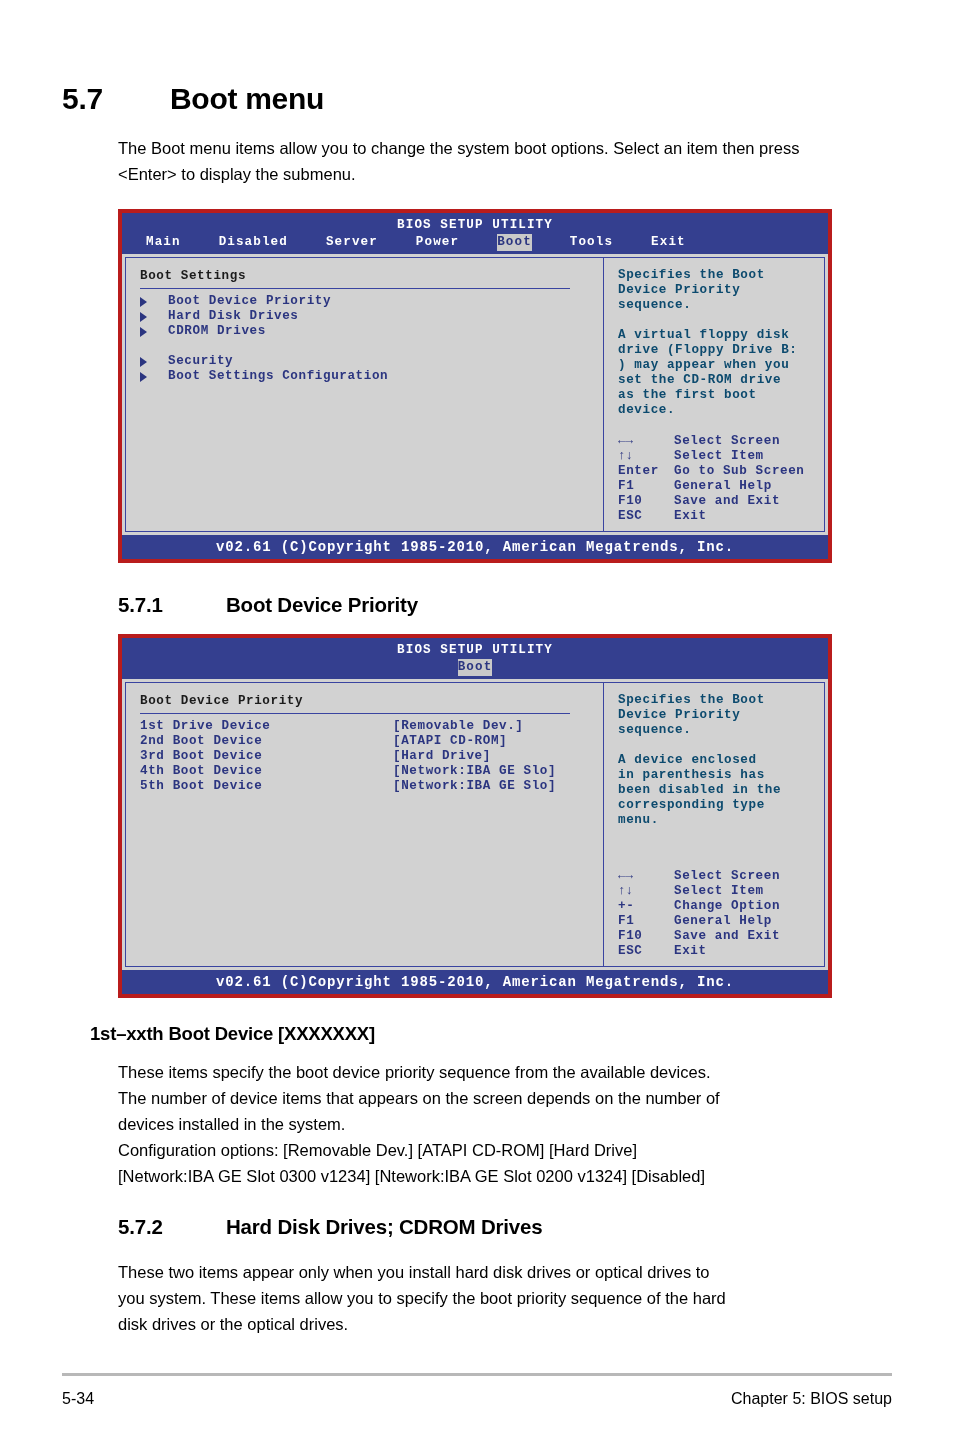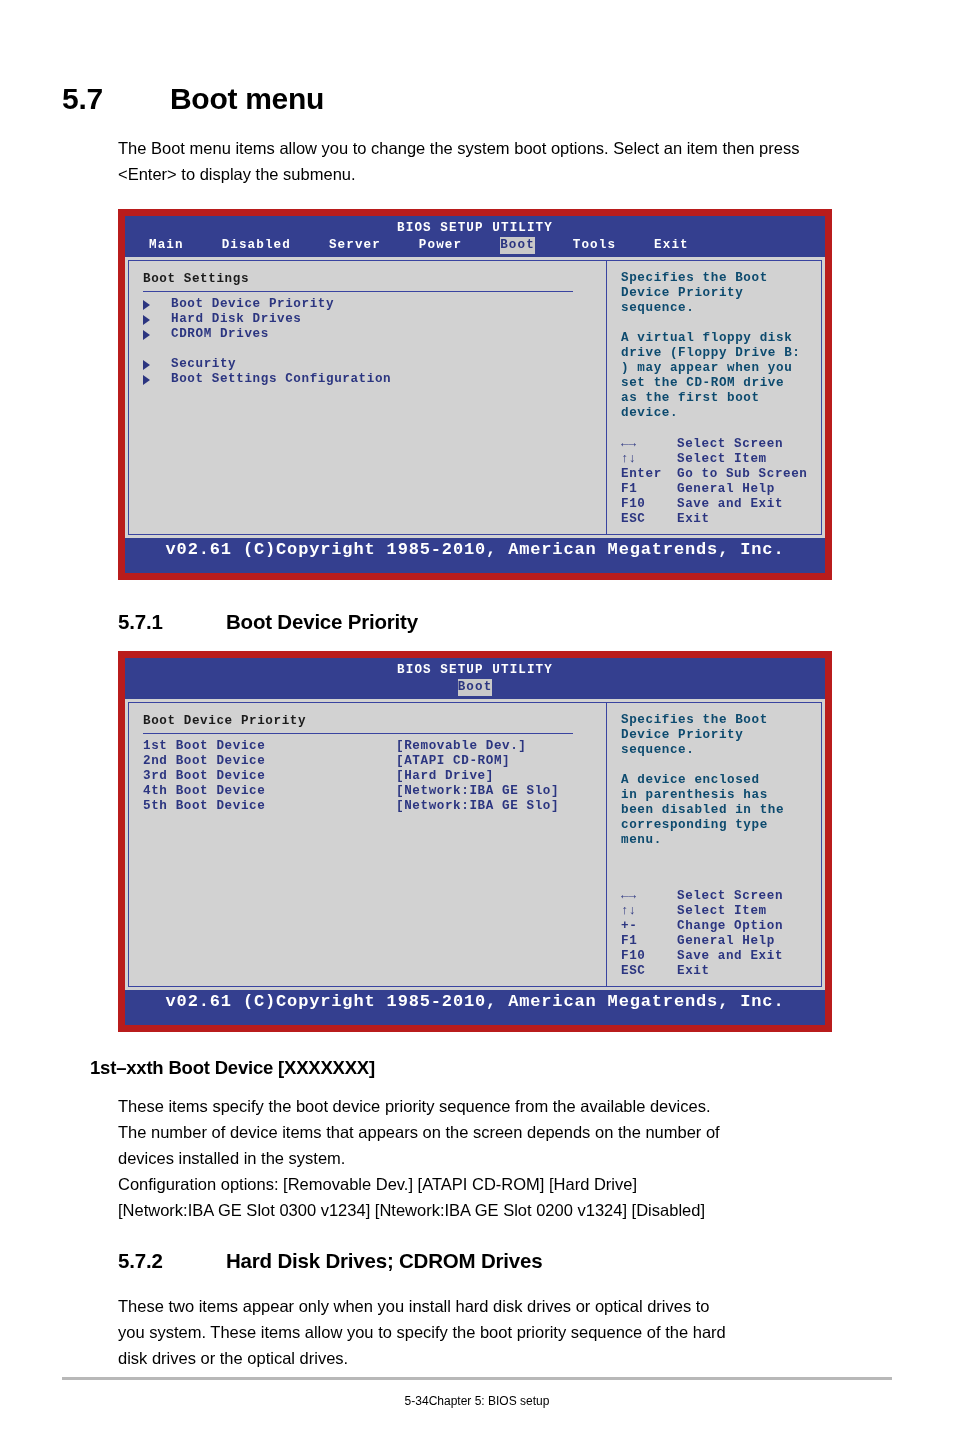--- a/index.html
+++ b/index.html
@@ -84,21 +84,21 @@
     margin: 14px 0 0 56px;
     width: 730px;
   }
   .para .ln { display: block; }
 
   
   .bios {
     margin: 0 0 0 56px;
     width: 714px;
     background: #d2d2d2;
-    border: 7px solid #b91c1c;
+    border: 4px solid #b91c1c;
     box-sizing: border-box;
     font-family: "Liberation Mono", "DejaVu Sans Mono", monospace;
     position: relative;
   }
   .bios-header {
     background: #343f8f;
     color: #ffffff;
     padding: 5px 0 3px 0;
     position: relative;
   }
@@ -230,43 +230,43 @@
     flex: none;
     white-space: pre;
   }
   .legend-row .key.sym { letter-spacing: 0px; }
   .legend-row .desc { white-space: pre; }
 
   .bios-footer {
     background: #343f8f;
     color: #ffffff;
     text-align: center;
-    font-size: 17px;
+    font-size: 14px;
     font-weight: bold;
     letter-spacing: 0.85px;
-    padding: 4px 0 15px 0;
+    padding: 4px 0 4px 0;
     line-height: 16px;
   }
 
   
   .page-footer {
     position: absolute;
     left: 62px;
     right: 62px;
     bottom: 30px;
   }
   .footer-rule {
     height: 3px;
     background: #b8b8b8;
     margin-bottom: 14px;
   }
   .footer-row {
     display: flex;
-    justify-content: center;
-    font-size: 12px;
+    justify-content: space-between;
+    font-size: 16px;
   }
 </style>
 </head>
 <body>
 
 <div class="page">
 
   <div class="h1-row">
     <div class="h1-num">5.7</div>
     <div class="h1-text">Boot menu</div>
@@ -371,21 +371,21 @@
       <div class="bios-tabs centered">
         <div class="bios-tab active">Boot</div>
       </div>
     </div>
 
     <div class="bios-body" style="height:285px;">
       <div class="bios-left">
         <div class="bios-section-title">Boot Device Priority</div>
         <div class="bios-rule"></div>
         <div class="bios-kv">
-          <span class="k">1st Boot Device</span>
+          <span class="k">1st Drive Device</span>
           <span class="v">[Removable Dev.]</span>
         </div>
         <div class="bios-kv">
           <span class="k">2nd Boot Device</span>
           <span class="v">[ATAPI CD-ROM]</span>
         </div>
         <div class="bios-kv">
           <span class="k">3rd Boot Device</span>
           <span class="v">[Hard Drive]</span>
         </div>

